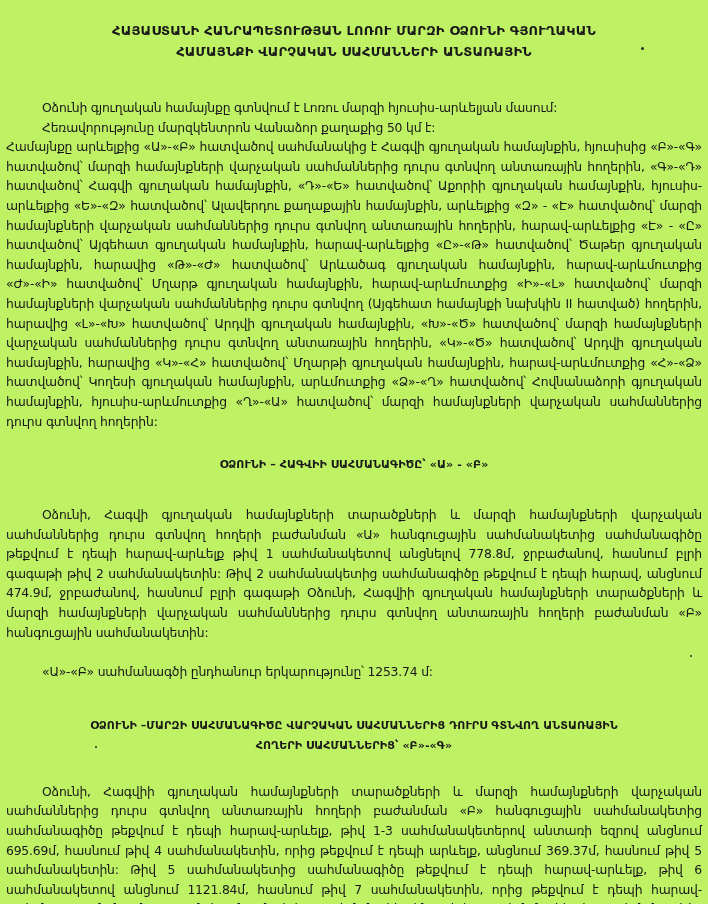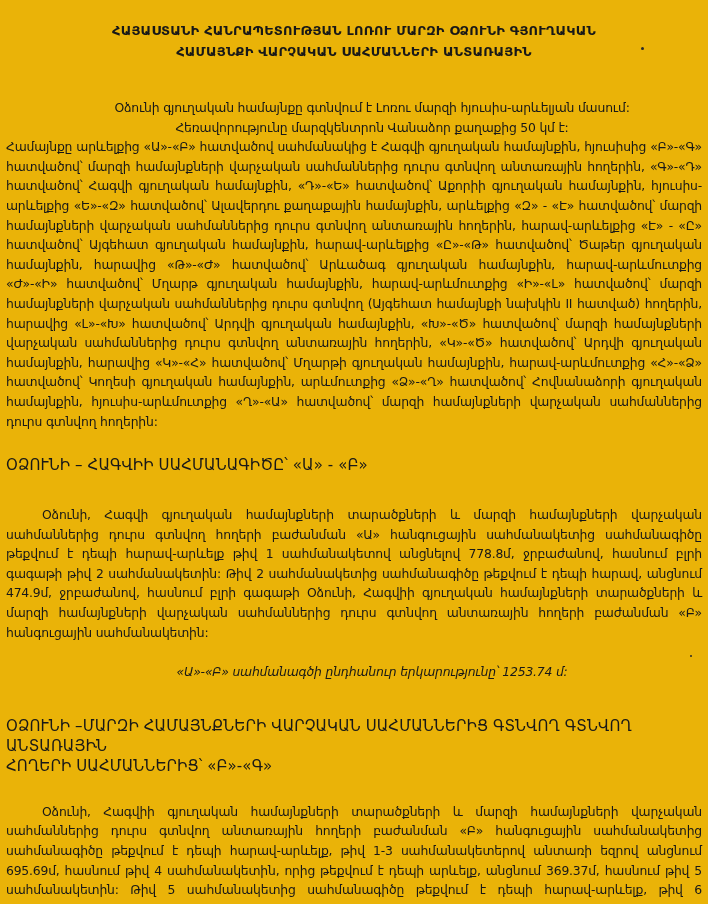--- a/index.html
+++ b/index.html
@@ -1,52 +1,53 @@
 <!DOCTYPE html>
 <html><head>
 <meta charset="utf-8">
 <style>
   * { margin: 0; padding: 0; box-sizing: border-box; }
   html, body { background: #ffffff; }
   .page {
     position: relative;
     width: 708px;
     height: 904px;
-    background: #eab308;
+    background: #bef264;
     overflow: hidden;
     font-family: "DejaVu Sans", sans-serif;
     color: #181818;
     padding: 16px 6px 0 6px;
   }
   .doc-title {
     text-align: center;
     font-weight: bold;
     font-size: 13px;
     line-height: 21px;
     letter-spacing: 0.2px;
     padding-top: 4px;
   }
   .intro { margin-top: 36px; }
   .body-text {
     font-size: 12.4px;
     line-height: 19.6px;
     letter-spacing: -0.2px;
     text-align: justify;
   }
-  .line { text-align: center; }
+  .line { text-align: left; }
   .indent { text-indent: 36px; }
   .section-heading {
-    font-weight: normal;
-    font-size: 15px;
+    text-align: center;
+    font-weight: bold;
+    font-size: 11px;
     line-height: 20px;
     letter-spacing: 0.1px;
   }
   .heading-1 { margin-top: 24px; margin-bottom: 30px; }
   .heading-2 { margin-top: 34px; margin-bottom: 26px; }
-  .length-line { margin-top: 20px; font-style: italic; }
+  .length-line { margin-top: 20px; }
   .speck {
     position: absolute;
     background: #2a2a2a;
     border-radius: 50%;
   }
   .speck-1 { left: 641px; top: 47px; width: 3px; height: 3px; }
   .speck-2 { left: 690px; top: 655px; width: 2px; height: 2px; }
   .speck-3 { left: 95px; top: 746px; width: 2px; height: 2px; }
 </style>
 </head>
@@ -66,21 +67,21 @@
 
   <p class="body-text">Համայնքը արևելքից «Ա»-«Բ» հատվածով սահմանակից է  Հագվի գյուղական համայնքին, հյուսիսից «Բ»-«Գ» հատվածով՝ մարզի համայնքների վարչական սահմաններից դուրս գտնվող անտառային հողերին, «Գ»-«Դ» հատվածով՝ Հագվի գյուղական համայնքին, «Դ»-«Ե» հատվածով՝ Աքորիի գյուղական համայնքին, հյուսիս-արևելքից «Ե»-«Զ» հատվածով՝ Ալավերդու քաղաքային համայնքին, արևելքից «Զ» - «Է» հատվածով՝ մարզի համայնքների վարչական սահմաններից դուրս գտնվող անտառային հողերին, հարավ-արևելքից «Է» - «Ը» հատվածով՝ Այգեհատ գյուղական համայնքին, հարավ-արևելքից «Ը»-«Թ» հատվածով՝ Ծաթեր գյուղական համայնքին, հարավից «Թ»-«Ժ» հատվածով՝ Արևածագ գյուղական համայնքին, հարավ-արևմուտքից «Ժ»-«Ի» հատվածով՝ Մղարթ գյուղական համայնքին, հարավ-արևմուտքից «Ի»-«Լ» հատվածով՝ մարզի համայնքների վարչական սահմաններից դուրս գտնվող (Այգեհատ համայնքի նախկին II հատված) հողերին, հարավից «Լ»-«Խ» հատվածով՝ Արդվի գյուղական համայնքին, «Խ»-«Ծ» հատվածով՝ մարզի համայնքների վարչական սահմաններից դուրս գտնվող անտառային հողերին, «Կ»-«Ծ» հատվածով՝ Արդվի գյուղական համայնքին, հարավից «Կ»-«Հ» հատվածով՝ Մղարթի գյուղական համայնքին, հարավ-արևմուտքից «Հ»-«Ձ» հատվածով՝ Կողեսի գյուղական համայնքին, արևմուտքից «Ձ»-«Ղ» հատվածով՝ Հովնանաձորի գյուղական համայնքին, հյուսիս-արևմուտքից «Ղ»-«Ա» հատվածով՝ մարզի համայնքների վարչական սահմաններից դուրս գտնվող հողերին:</p>
 
   <div class="section-heading heading-1">ՕՁՈՒՆԻ – ՀԱԳՎԻԻ  ՍԱՀՄԱՆԱԳԻԾԸ՝ «Ա» - «Բ»</div>
 
   <p class="body-text indent">Օձունի, Հագվի գյուղական համայնքների տարածքների և մարզի համայնքների վարչական սահմաններից դուրս գտնվող հողերի բաժանման «Ա» հանգուցային սահմանակետից սահմանագիծը թեքվում է դեպի հարավ-արևելք  թիվ 1 սահմանակետով անցնելով 778.8մ, ջրբաժանով, հասնում բլրի գագաթի թիվ 2 սահմանակետին: Թիվ 2 սահմանակետից սահմանագիծը թեքվում է դեպի հարավ, անցնում 474.9մ, ջրբաժանով, հասնում բլրի գագաթի Օձունի, Հագվիի գյուղական համայնքների տարածքների և մարզի համայնքների վարչական սահմաններից դուրս գտնվող անտառային հողերի բաժանման «Բ» հանգուցային սահմանակետին:</p>
 
   <p class="body-text line indent length-line">«Ա»-«Բ» սահմանագծի ընդհանուր երկարությունը՝ 1253.74 մ:</p>
 
   <div class="section-heading heading-2">
-    <div>ՕՁՈՒՆԻ –ՄԱՐԶԻ ՀԱՄԱՅՆՔՆԵՐԻ ՎԱՐՉԱԿԱՆ ՍԱՀՄԱՆՆԵՐԻՑ ԳՏՆՎՈՂ ԳՏՆՎՈՂ  ԱՆՏԱՌԱՅԻՆ</div>
+    <div>ՕՁՈՒՆԻ –ՄԱՐԶԻ ՍԱՀՄԱՆԱԳԻԾԸ ՎԱՐՉԱԿԱՆ ՍԱՀՄԱՆՆԵՐԻՑ ԴՈՒՐՍ ԳՏՆՎՈՂ  ԱՆՏԱՌԱՅԻՆ</div>
     <div>ՀՈՂԵՐԻ  ՍԱՀՄԱՆՆԵՐԻՑ՝ «Բ»-«Գ»</div>
   </div>
 
   <p class="body-text indent">Օձունի, Հագվիի գյուղական համայնքների տարածքների և մարզի համայնքների վարչական սահմաններից դուրս գտնվող անտառային հողերի բաժանման «Բ» հանգուցային սահմանակետից սահմանագիծը թեքվում է դեպի հարավ-արևելք, թիվ 1-3 սահմանակետերով անտառի եզրով անցնում 695.69մ, հասնում թիվ 4 սահմանակետին, որից թեքվում է դեպի արևելք, անցնում 369.37մ, հասնում թիվ 5 սահմանակետին: Թիվ 5 սահմանակետից սահմանագիծը թեքվում է դեպի հարավ-արևելք, թիվ 6 սահմանակետով անցնում 1121.84մ, հասնում թիվ 7 սահմանակետին, որից թեքվում է դեպի հարավ-արևմուտք, անցնում 275.03մ, հասնում թիվ 8 սահմանակետին: Թիվ 8 սահմանակետից սահմանագիծը թեքվում է դեպի</p>
 
   <div class="speck speck-1"></div>
   <div class="speck speck-2"></div>
   <div class="speck speck-3"></div>
 
 </div>

